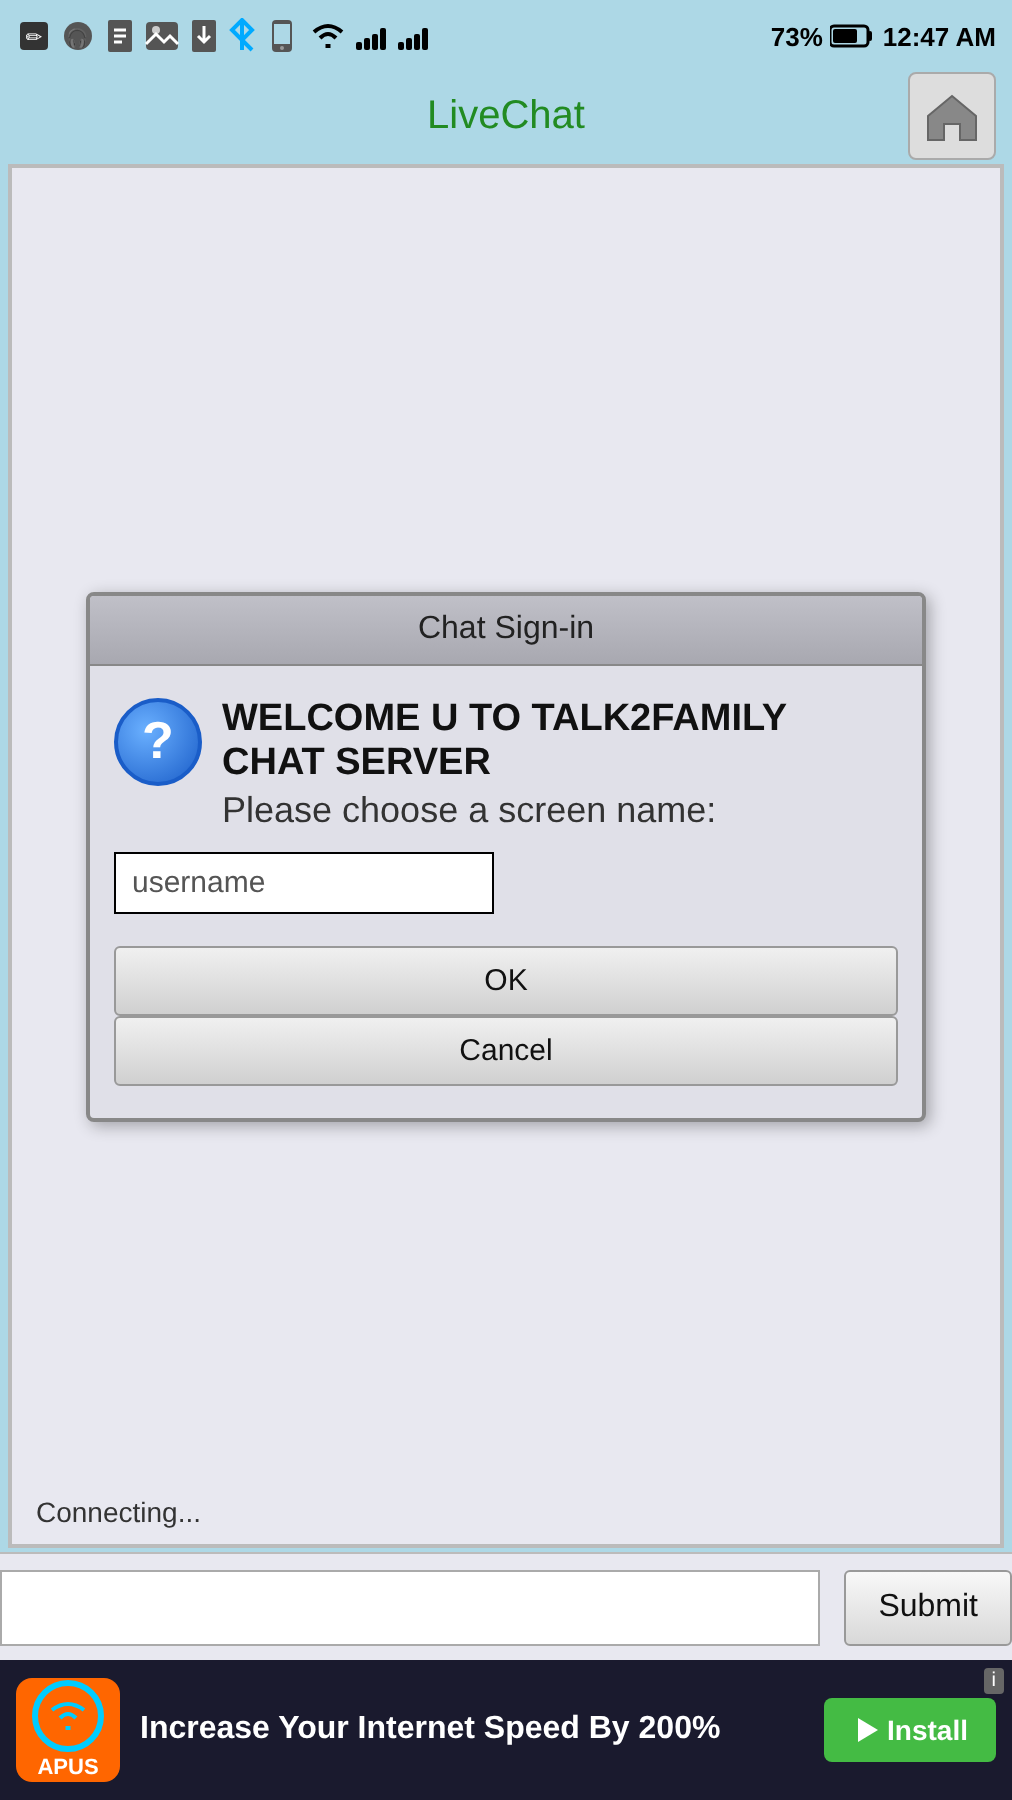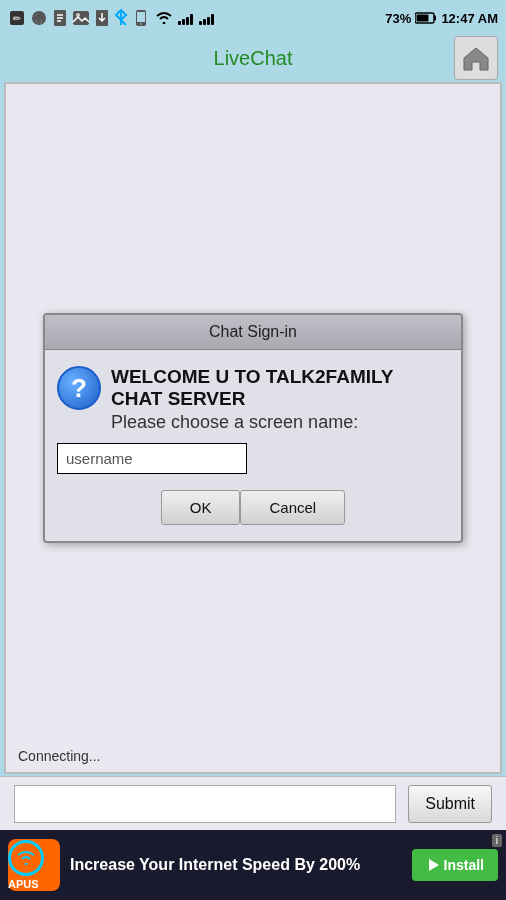--- a/index.html
+++ b/index.html
@@ -166,20 +166,21 @@
       color: #555;
       outline: none;
       margin-left: 0;
     }
 
     .dialog-buttons {
       display: flex;
       justify-content: center;
       gap: 0;
       margin-top: 6px;
+      flex-direction: column;
     }
 
     .dialog-btn {
       padding: 8px 28px;
       font-size: 15px;
       background: linear-gradient(to bottom, #f0f0f0, #d0d0d0);
       border: 1px solid #999;
       border-radius: 3px;
       cursor: pointer;
       color: #111;
@@ -195,21 +196,21 @@
     }
 
     
     .bottom-input-area {
       width: 100%;
       height: 54px;
       background: #e8e8f0;
       border-top: 1px solid #bbb;
       display: flex;
       align-items: center;
-      padding: 4px 14px;
+      padding: 4px 0;
       gap: 12px;
       flex-shrink: 0;
     }
 
     .message-input {
       flex: 1;
       height: 38px;
       border: 1px solid #aaa;
       background: #fff;
       padding: 4px 8px;
@@ -241,20 +242,21 @@
       gap: 10px;
     }
 
     .ad-logo {
       width: 52px;
       height: 52px;
       background: #ff6600;
       border-radius: 8px;
       display: flex;
       flex-direction: column;
+      align-items: center;
       justify-content: center;
       font-size: 10px;
       color: white;
       font-weight: bold;
     }
 
     .wifi-circle {
       width: 36px;
       height: 36px;
       border: 3px solid #00ccff;

